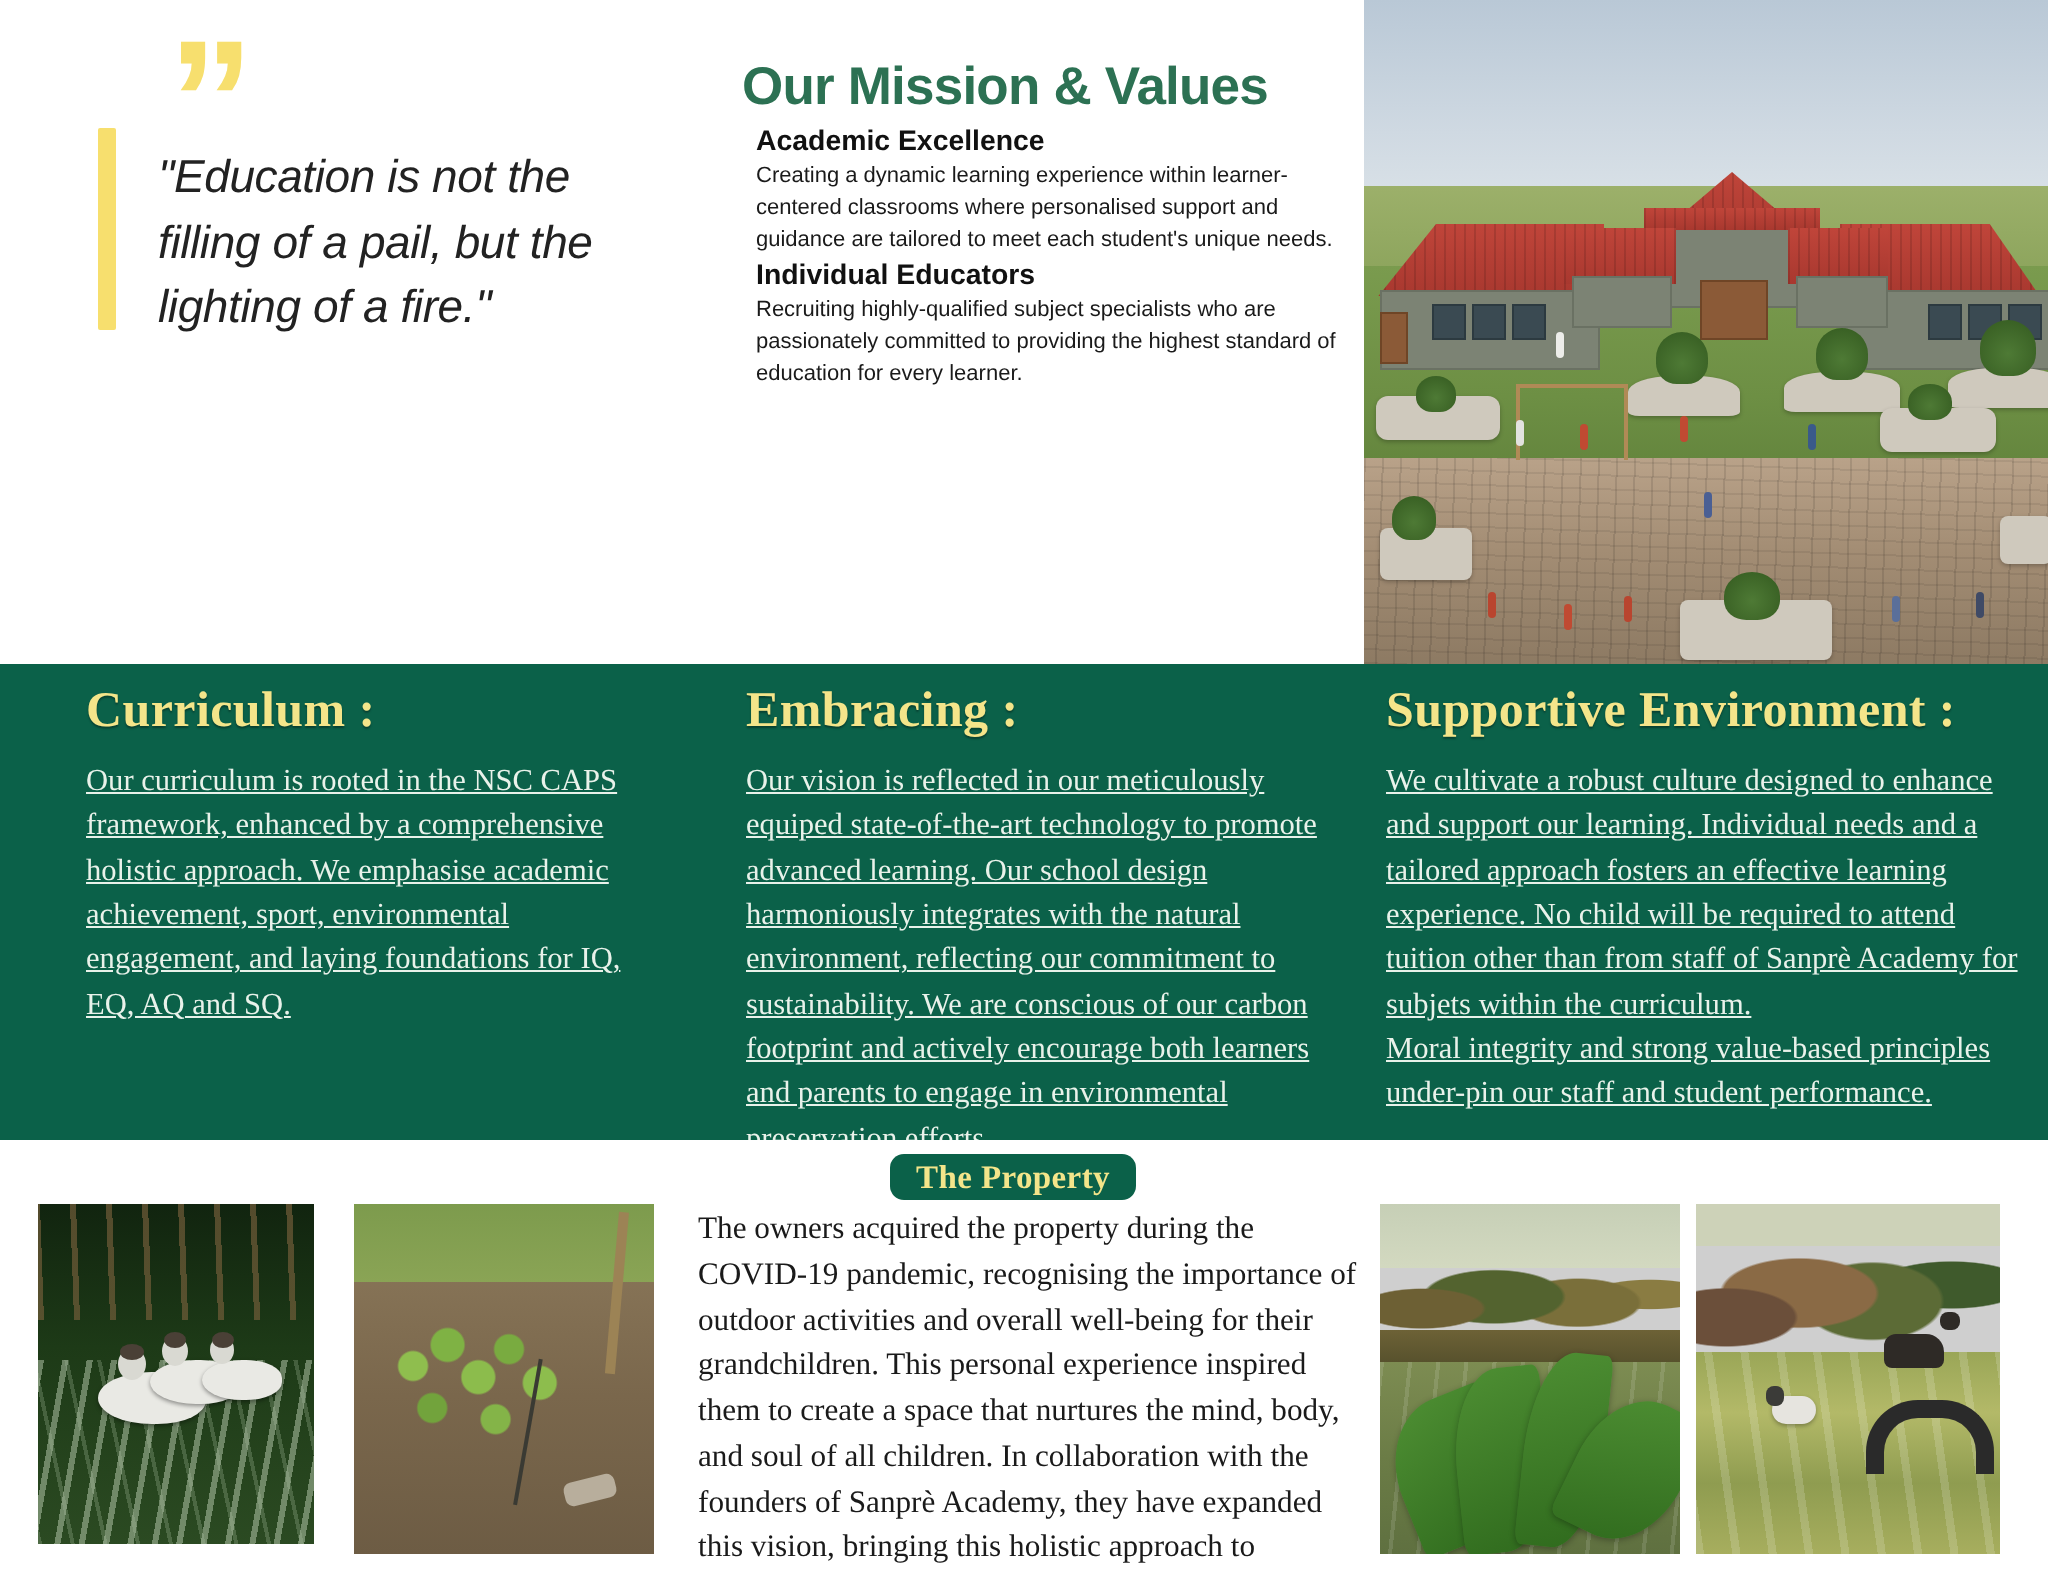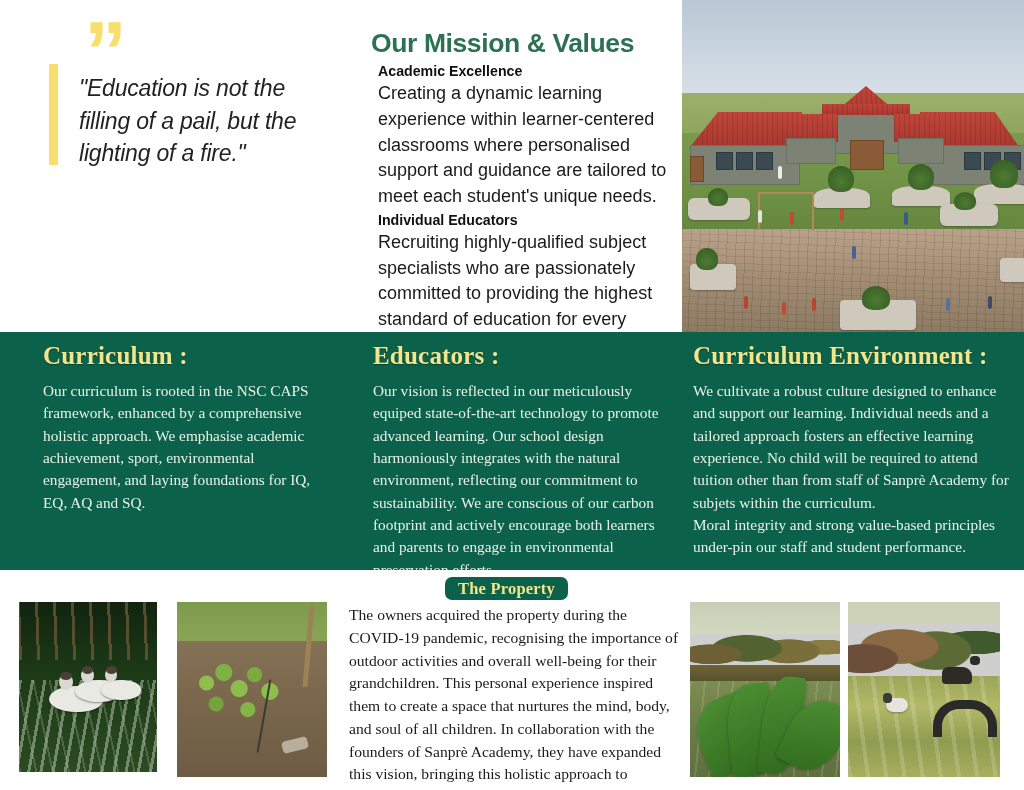--- a/index.html
+++ b/index.html
@@ -104,21 +104,21 @@
   .mission-item { margin-bottom: 0px; }
   .mission-head {
     font-family: "Liberation Sans", sans-serif;
     font-size: 14.2px;
     font-weight: bold;
     color: #111111;
     line-height: 1.42;
   }
   .mission-body {
     font-family: "Liberation Sans", sans-serif;
-    font-size: 18px;
+    font-size: 11px;
     color: #1a1a1a;
     line-height: 1.43;
   }
 
   
   #hero-photo {
     position: absolute;
     left: 682px;
     top: 0;
     width: 342px;
@@ -225,20 +225,21 @@
   #g-col-1 .g-title { left: 21px; }
   #g-col-2 .g-title { left: 5px; }
 
   .g-body {
     position: absolute;
     top: 48px;
     font-family: "Liberation Serif", serif;
     font-size: 15.3px;
     line-height: 1.46;
     color: #E9F2EA;
+    text-decoration: underline;
   }
   #g-col-0 .g-body { left: 43px; width: 285px; }
   #g-col-1 .g-body { left: 21px; width: 305px; }
   #g-col-2 .g-body { left: 5px;  width: 320px; }
 
   
   #bottom-section {
     position: absolute;
     left: 0; top: 570px;
     width: 1024px;
@@ -525,25 +526,25 @@
     <div class="person" style="left:306px; top:296px; background:#3f4a66;"></div>
   </div>
 </div>
 
 <div id="green-band">
   <div class="g-col" id="g-col-0">
     <div class="g-title">Curriculum :</div>
     <div class="g-body" style="white-space:pre-line;">Our curriculum is rooted in the NSC CAPS framework, enhanced by a comprehensive holistic approach.  We emphasise academic achievement, sport, environmental engagement, and laying foundations for IQ, EQ, AQ and SQ.</div>
   </div>
   <div class="g-col" id="g-col-1">
-    <div class="g-title">Educators :</div>
+    <div class="g-title">Embracing :</div>
     <div class="g-body" style="white-space:pre-line;">Our vision is reflected in our meticulously equiped state-of-the-art technology to promote advanced learning.  Our school design harmoniously integrates with the natural environment, reflecting our commitment to sustainability.  We are conscious of our carbon footprint and actively encourage both learners and parents to engage in environmental preservation efforts.</div>
   </div>
   <div class="g-col" id="g-col-2">
-    <div class="g-title">Curriculum Environment :</div>
+    <div class="g-title">Supportive Environment :</div>
     <div class="g-body" style="white-space:pre-line;">We cultivate a robust culture designed to enhance and support our learning.  Individual needs and a tailored approach fosters an effective learning experience.  No child will be required to attend tuition other than from staff of Sanprè Academy for subjets within the curriculum.
 Moral integrity and strong value-based principles under-pin our staff and student performance.</div>
   </div>
 </div>
 
 <div id="bottom-section"></div>
 
 <div id="property-badge">
   <span>The Property</span>
 </div>

